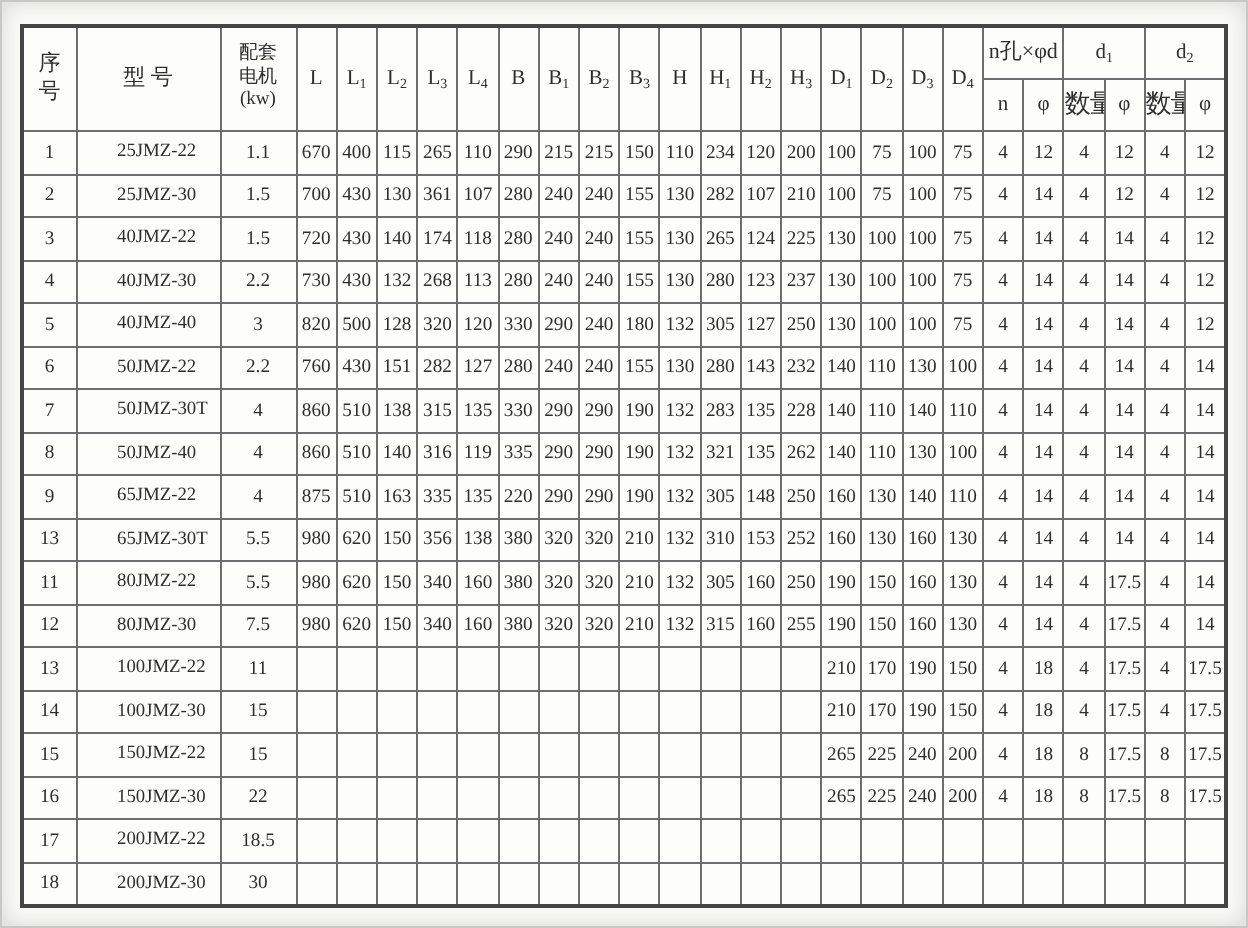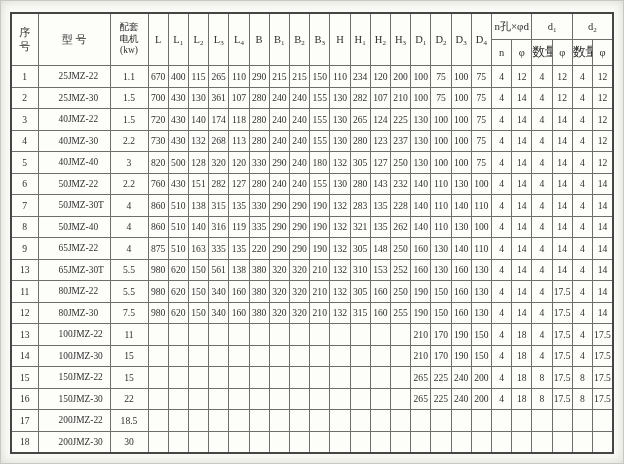--- a/index.html
+++ b/index.html
@@ -354,21 +354,21 @@
           <td>4</td>
           <td>14</td>
         </tr>
         <tr>
           <td>13</td>
           <td class="model">65JMZ-30T</td>
           <td>5.5</td>
           <td>980</td>
           <td>620</td>
           <td>150</td>
-          <td>561</td>
+          <td>356</td>
           <td>138</td>
           <td>380</td>
           <td>320</td>
           <td>320</td>
           <td>210</td>
           <td>132</td>
           <td>310</td>
           <td>153</td>
           <td>252</td>
           <td>160</td>

